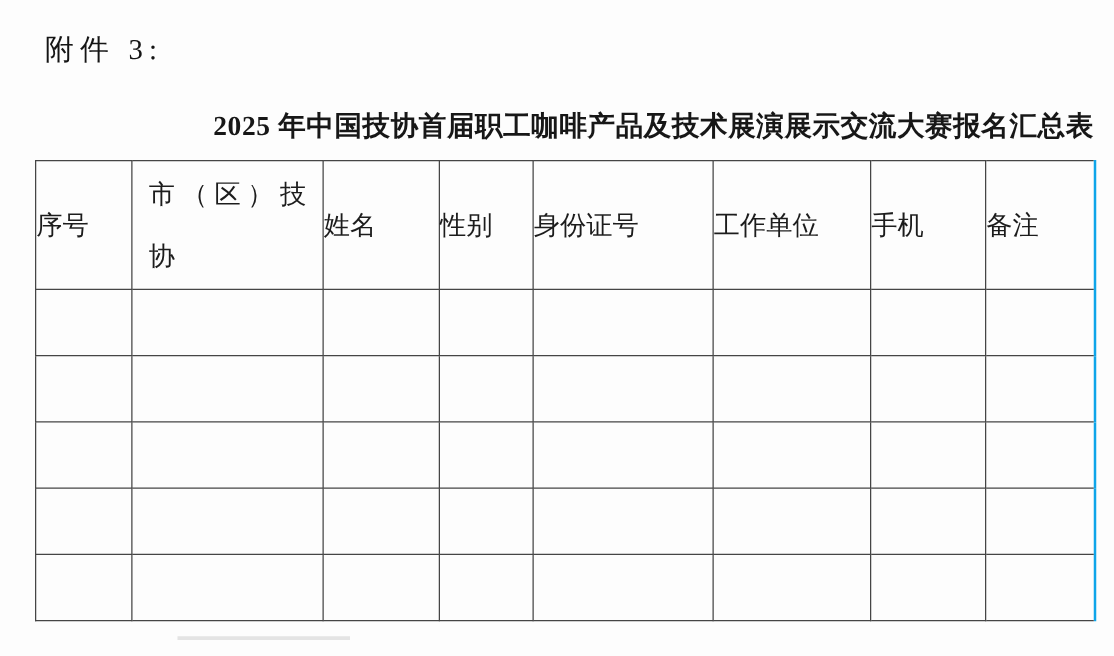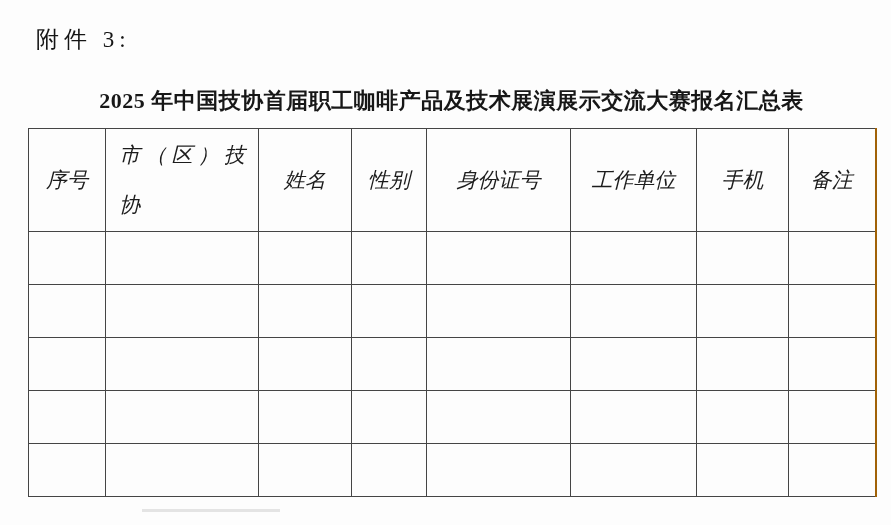--- a/index.html
+++ b/index.html
@@ -17,48 +17,48 @@
     font-size: 23px;
     letter-spacing: 5px;
     font-weight: 500;
     color: #151515;
     white-space: nowrap;
   }
   .doc-title {
     position: absolute;
     left: 28px; top: 86px;
     width: 847px;
-    text-align: center;
+    text-align: right;
     font-size: 22px;
     font-weight: 700;
     letter-spacing: 0.5px;
     color: #171717;
     white-space: nowrap;
   }
   table.summary-table {
     position: absolute;
     left: 28px; top: 128px;
     width: 847px;
     border-collapse: collapse;
     table-layout: fixed;
   }
   .summary-table th, .summary-table td {
     border: 1.5px solid #454545;
     font-weight: normal;
     font-size: 21px;
     color: #1c1c1c;
-    text-align: center;
+    text-align: left;
     vertical-align: middle;
     padding: 0;
   }
   .summary-table th:last-child, .summary-table td:last-child {
-    border-right: 2px solid #a16207;
+    border-right: 2px solid #0ea5e9;
     margin-top: 36px;
   }
-  .summary-table thead th { height: 103px; font-style: italic; }
+  .summary-table thead th { height: 103px; }
   .summary-table tbody td { height: 53px; }
   
   th.wrap-cell { padding: 0 13px; text-align: left; }
   th.wrap-cell .wrap-line1 {
     display: block;
     line-height: 50px;
     text-align: justify;
     text-align-last: justify;
   }
   th.wrap-cell .wrap-line2 {

